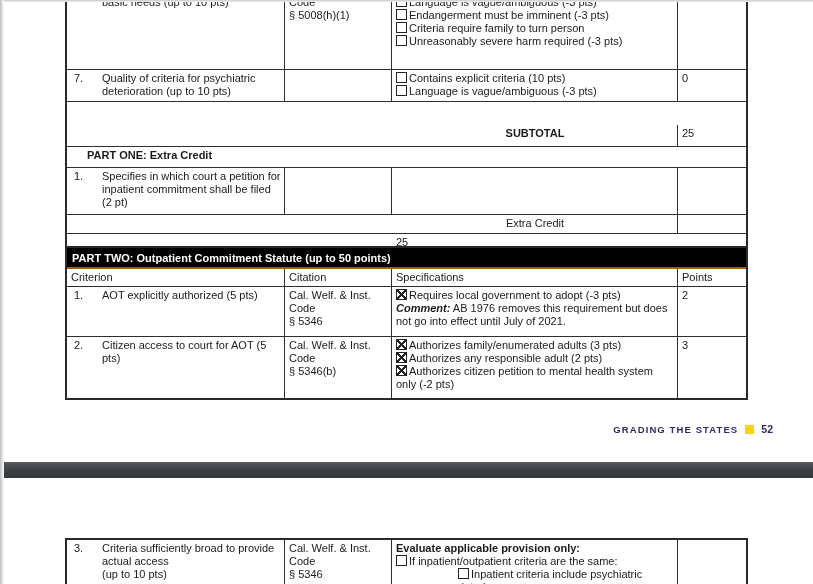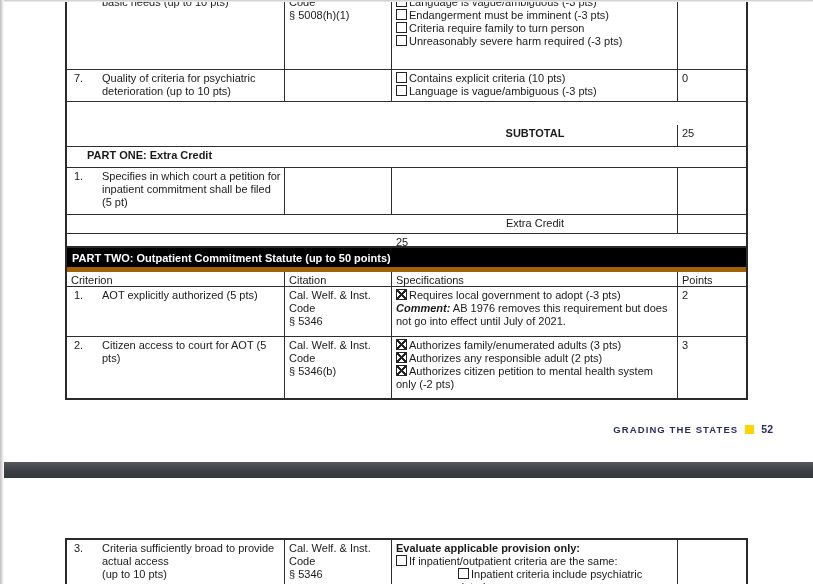--- a/index.html
+++ b/index.html
@@ -131,21 +131,21 @@
   </div>
 
   <div class="row h21">
     <div class="c span4 bold">PART ONE: Extra Credit</div>
   </div>
 
   <div class="row h47">
     <div class="c">
       <div class="crit">
         <span class="num">1.</span>
-        <span class="ctext">Specifies in which court a petition for inpatient commitment shall be filed (5 pt)</span>
+        <span class="ctext">Specifies in which court a petition for inpatient commitment shall be filed (2 pt)</span>
       </div>
     </div>
     <div class="c"></div>
     <div class="c"></div>
     <div class="c"></div>
   </div>
 
   <div class="row h19">
     <div class="c span2 nbr"></div>
     <div class="c center">Extra Credit</div>
@@ -155,21 +155,21 @@
   <div class="row h20">
     <div class="c span2 nbr"></div>
     <div class="c">25</div>
   </div>
 </div>
 
 <div class="tbl tbl-b">
 
   <div class="sec-hdr">PART TWO: Outpatient Commitment Statute (up to 50 points)</div>
 
-  <div class="row h20h" style="border-top:5px solid #a16207;">
+  <div class="row h20h" style="border-top:2px solid #a16207;">
     <div class="c">Criterion</div>
     <div class="c">Citation</div>
     <div class="c">Specifications</div>
     <div class="c">Points</div>
   </div>
 
   <div class="row h50">
     <div class="c">
       <div class="crit">
         <span class="num">1.</span>

